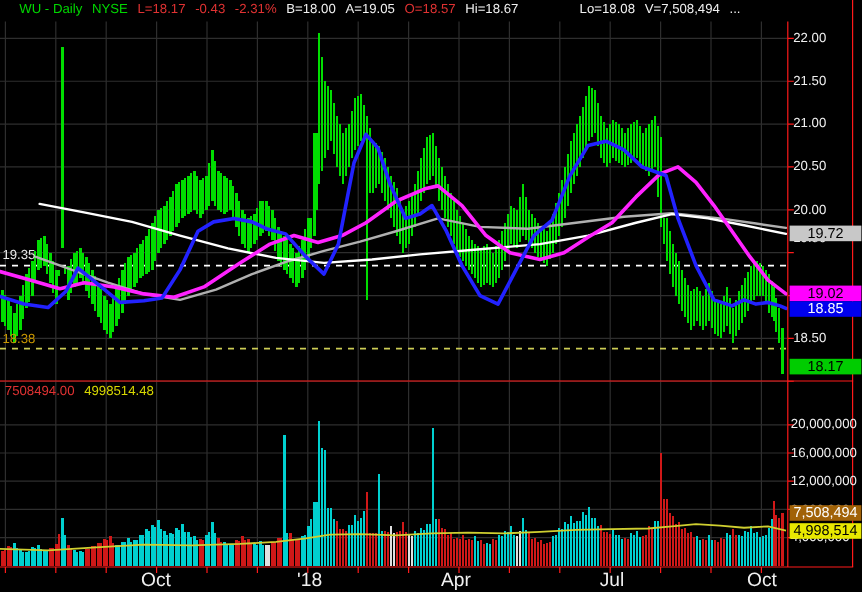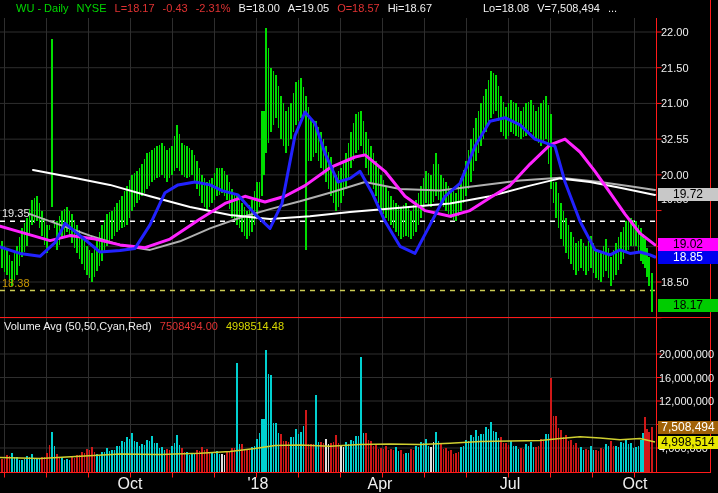--- a/index.html
+++ b/index.html
@@ -650,39 +650,38 @@
       <span class="seg" style="color: rgb(224, 50, 50);">O=18.57</span>
       <span class="seg" style="color: rgb(240, 240, 240);">Hi=18.67</span>
       <span class="seg" style="color: rgb(240, 240, 240); padding-left: 43px;">Lo=18.08</span>
       <span class="seg" style="color: rgb(240, 240, 240);">V=7,508,494</span>
       <span class="seg" style="color: rgb(240, 240, 240);">...</span>
     </div>
   <div id="labels">
       <div class="ticklbl abs" style="left: 661px; top: 26px;">22.00</div>
       <div class="ticklbl abs" style="left: 661px; top: 61.715px;">21.50</div>
       <div class="ticklbl abs" style="left: 661px; top: 97.43px;">21.00</div>
-      <div class="ticklbl abs" style="left: 661px; top: 133.145px;">32.55</div>
+      <div class="ticklbl abs" style="left: 661px; top: 133.145px;">20.50</div>
       <div class="ticklbl abs" style="left: 661px; top: 168.86px;">20.00</div>
       <div class="ticklbl abs" style="left: 661px; top: 193px;">19.50</div>
       <div class="ticklbl abs" style="left: 661px; top: 276.005px;">18.50</div>
       <div class="ticklbl abs" style="left: 659px; top: 348px;">20,000,000</div>
       <div class="ticklbl abs" style="left: 659px; top: 371.5px;">16,000,000</div>
       <div class="ticklbl abs" style="left: 659px; top: 395px;">12,000,000</div>
       <div class="ticklbl abs" style="left: 659px; top: 418.5px;">8,000,000</div>
       <div class="ticklbl abs" style="left: 659px; top: 442px;">4,000,000</div>
       <div class="badge abs" style="left: 658px; top: 188.36px; background: rgb(200, 200, 200); color: rgb(0, 0, 0);">19.72</div>
       <div class="badge abs" style="left: 658px; top: 238.361px; background: rgb(255, 0, 255); color: rgb(0, 0, 0);">19.02</div>
       <div class="badge abs" style="left: 658px; top: 251.361px; background: rgb(0, 0, 238); color: rgb(255, 255, 255);">18.85</div>
       <div class="badge abs" style="left: 658px; top: 299.077px; background: rgb(0, 204, 0); color: rgb(0, 0, 0);">18.17</div>
       <div class="badge abs" style="left: 658px; top: 420.888px; background: #a16207; color: rgb(255, 255, 255);">7,508,494</div>
       <div class="badge abs" style="left: 658px; top: 435.634px; background: rgb(232, 232, 0); color: rgb(0, 0, 0);">4,998,514</div>
       <div class="annot abs" style="left: 2px; top: 207.289px; color: rgb(232, 232, 232);">19.35</div>
       <div class="annot abs" style="left: 2px; top: 276.577px; color: rgb(200, 150, 0);">18.38</div>
       <div class="vhdr abs" style="left: 4px; top: 320px;">
-        <span style="color: rgb(240, 240, 240);">Volume Avg (50,50,Cyan,Red)</span>
         <span style="color: rgb(224, 50, 50);">7508494.00</span>
         <span style="color: rgb(216, 216, 0);">4998514.48</span>
       </div>
       <div class="xlbl abs" style="left: 112px; top: 477px;">Oct</div>
       <div class="xlbl abs" style="left: 240px; top: 477px;">'18</div>
       <div class="xlbl abs" style="left: 362px; top: 477px;">Apr</div>
       <div class="xlbl abs" style="left: 492px; top: 477px;">Jul</div>
       <div class="xlbl abs" style="left: 617px; top: 477px;">Oct</div>
     </div>
 </div>

